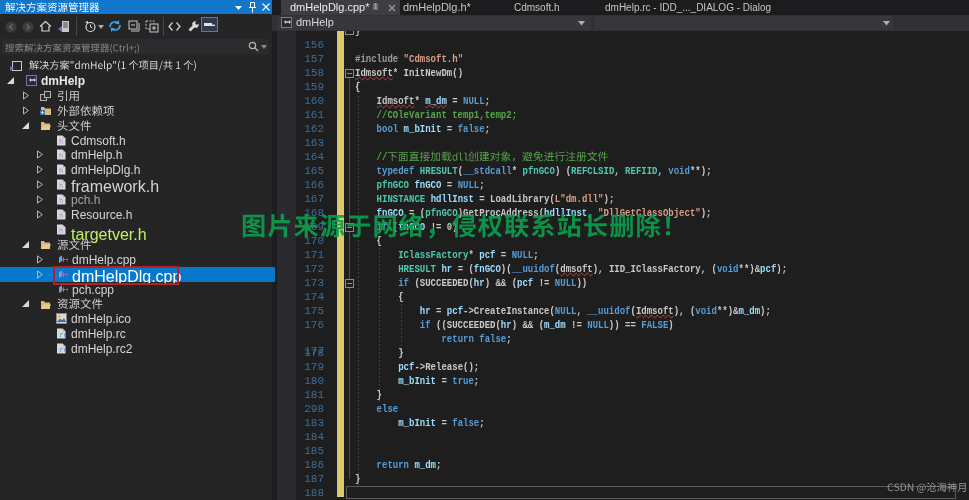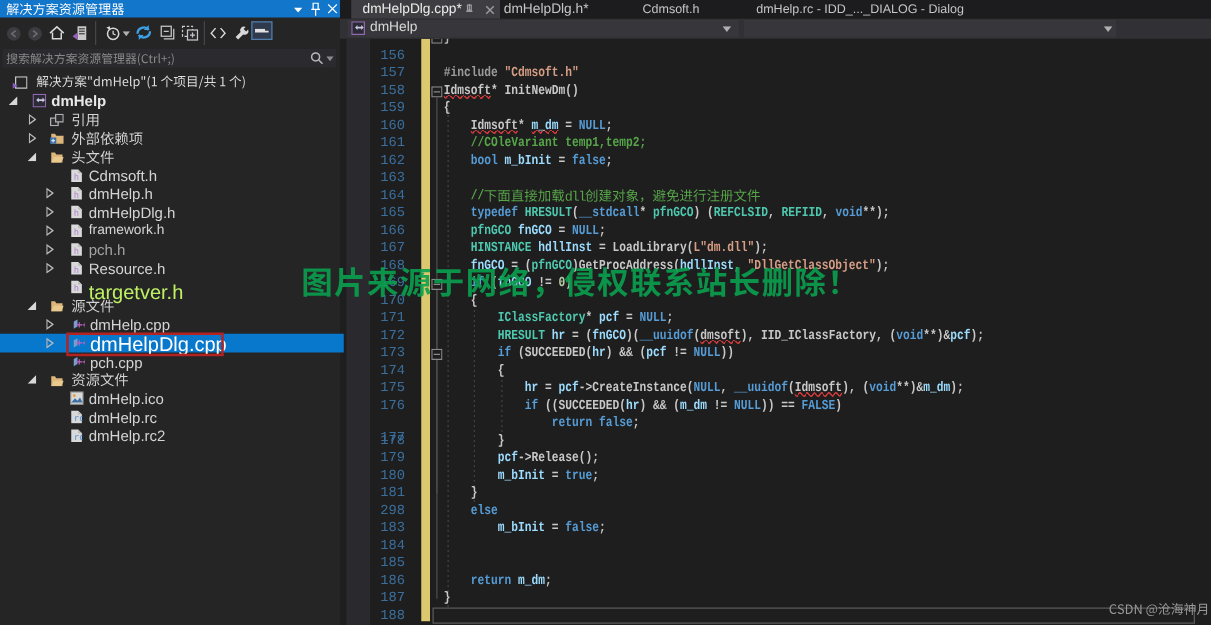--- a/index.html
+++ b/index.html
@@ -279,21 +279,21 @@
   </svg>
 <div class="ab" style="left:71px;top:163.3px;font-size:12px;color:#d4d4d4">dmHelpDlg.h</div>
 <svg class="ab" style="left:37px;top:180.2px" width="6" height="9" viewBox="0 0 6 9">
     <path d="M0.5 0.9v7.2L5.4 4.5z" fill="none" stroke="#b8b8b8"></path>
   </svg>
 <svg class="ab" style="left:56px;top:179.2px" width="10" height="11" viewBox="0 0 10 11">
     <path d="M1 0.5h5.5L9.5 3.5V10.5H1z" fill="#d9d9d9"></path>
     <path d="M6.5 0.5V3.5H9.5" fill="#bbb"></path>
     <text x="3" y="9" font-size="7" font-family="monospace" fill="#b187d0">h</text>
   </svg>
-<div class="ab" style="left:71px;top:178.2px;font-size:11px;color:#d4d4d4">framework.h</div>
+<div class="ab" style="left:71px;top:178.2px;font-size:16px;color:#d4d4d4">framework.h</div>
 <svg class="ab" style="left:37px;top:195.1px" width="6" height="9" viewBox="0 0 6 9">
     <path d="M0.5 0.9v7.2L5.4 4.5z" fill="none" stroke="#b8b8b8"></path>
   </svg>
 <svg class="ab" style="left:56px;top:194.1px" width="10" height="11" viewBox="0 0 10 11">
     <path d="M1 0.5h5.5L9.5 3.5V10.5H1z" fill="#d9d9d9"></path>
     <path d="M6.5 0.5V3.5H9.5" fill="#bbb"></path>
     <text x="3" y="9" font-size="7" font-family="monospace" fill="#b187d0">h</text>
   </svg>
 <div class="ab" style="left:71px;top:193.1px;font-size:12px;color:#a3a3a3">pch.h</div>
 <svg class="ab" style="left:37px;top:210.0px" width="6" height="9" viewBox="0 0 6 9">

